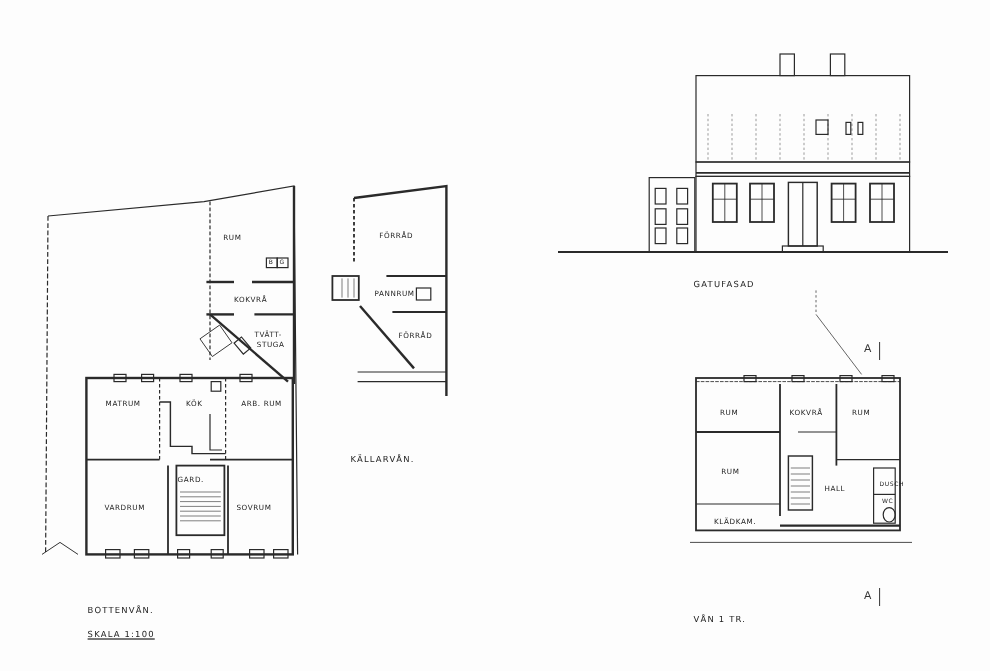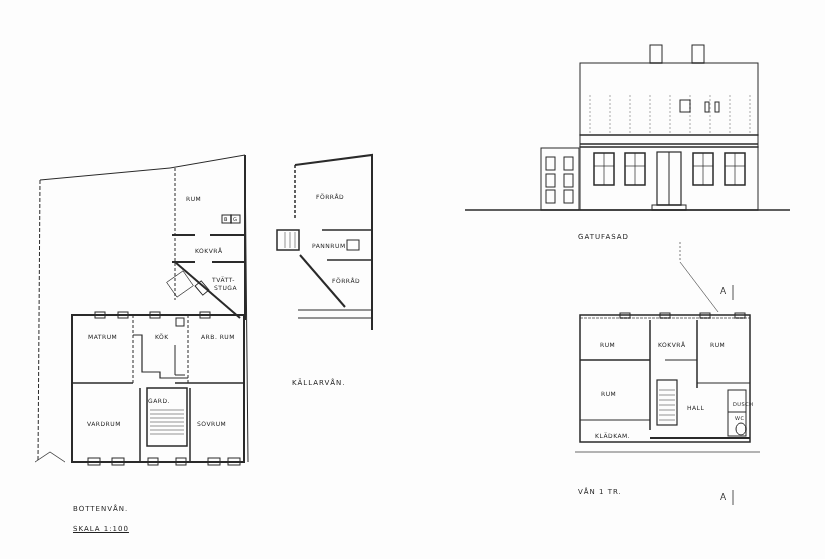--- a/index.html
+++ b/index.html
@@ -205,16 +205,16 @@
   <div class="title" style="left:578px;top:233px;">GATUFASAD</div>
 
   <div class="lbl" style="left:600px;top:341px;">RUM</div>
   <div class="lbl" style="left:658px;top:341px;">KOKVRÅ</div>
   <div class="lbl" style="left:710px;top:341px;">RUM</div>
   <div class="lbl" style="left:601px;top:390px;">RUM</div>
   <div class="lbl" style="left:687px;top:404px;">HALL</div>
   <div class="lbl" style="left:733px;top:401px;font-size:5px;">DUSCH</div>
   <div class="lbl" style="left:735px;top:415px;font-size:5px;">WC</div>
   <div class="lbl" style="left:595px;top:432px;">KLÄDKAM.</div>
-  <div class="title" style="left:578px;top:488px;">VÅN 1 TR.</div>
+  <div class="title" style="left:578px;top:512px;">VÅN 1 TR.</div>
   <div class="marker" style="left:720px;top:286px;">A</div>
   <div class="marker" style="left:720px;top:492px;">A</div>
 </div>
 
 </body></html>

